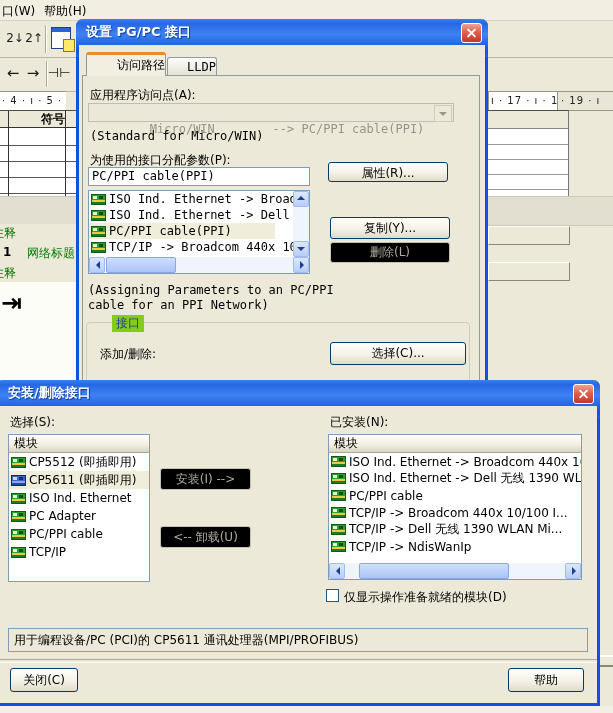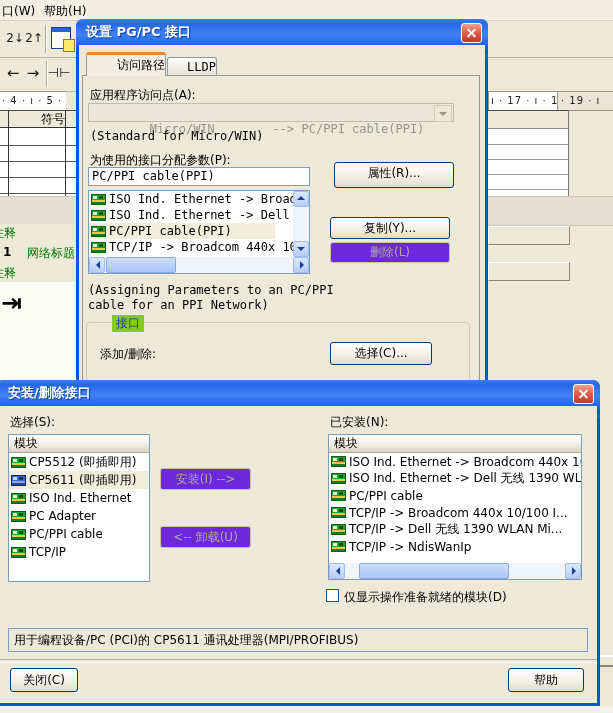--- a/index.html
+++ b/index.html
@@ -19,21 +19,21 @@
   .toolbar2{left:0;top:58px;width:613px;height:33px;border-bottom:1px solid #b9b5a4;}
   .tool-ico{position:absolute;width:20px;height:20px;text-align:center;line-height:20px;font-size:12px;color:#1a1a1a;}
   .vsep{position:absolute;width:1px;background:#aca899;border-right:1px solid #fff;}
   .win-ico{position:absolute;width:18px;height:20px;border:1px solid #1b3f93;background:#fff;}
   .win-ico .bar{position:absolute;left:0;top:0;right:0;height:4px;background:#2a62d8;}
   .win-ico .doc{position:absolute;right:-5px;bottom:-4px;width:10px;height:11px;background:#ffe96b;border:1px solid #8a7b1e;}
   .ruler{top:91px;height:18px;background:#fff;border-top:1px solid #9a9782;border-bottom:1px solid #9a9782;
     font-size:10px;color:#222;line-height:17px;white-space:nowrap;overflow:hidden;}
   .ruler.dim{background:#e9e6d8;}
   
-  .symtable{left:0;top:110px;width:76px;height:86px;background:#fff;border-top:1px solid #4a4a4a;}
+  .symtable{left:0;top:110px;width:76px;height:86px;background:#fff;border-top:1px solid #4a4a4a;font-weight:bold;}
   .symtable .hdr{position:absolute;left:0;top:0;width:100%;height:17px;background:#ece9d8;border-bottom:1px solid #333;
      text-align:right;line-height:17px;padding-right:11px;box-sizing:border-box;}
   .symtable .row{position:absolute;left:0;width:100%;height:16px;border-bottom:1px solid #555;}
   .symtable .vline{position:absolute;top:0;bottom:0;width:1px;background:#333;}
   .band{left:0;top:196px;width:613px;height:28px;background:#e2ded0;border-top:1px solid #cdc9ba;border-bottom:1px solid #cdc9ba;}
   .ed-row{left:0;width:76px;height:17px;background:#ece9d8;overflow:hidden;white-space:nowrap;}
   .green{color:#007a00;}
   .editor{left:0;top:282px;width:76px;height:98px;background:#fdfdf8;}
   .lad-cursor{position:absolute;left:1px;top:8px;font-size:25px;font-weight:bold;color:#000;line-height:25px;}
   
@@ -55,21 +55,21 @@
   .titlebar .cap{padding-left:10px;}
   .xbtn{position:absolute;top:4px;right:6px;width:19px;height:18px;border:1px solid #fff;border-radius:3px;
     background:linear-gradient(180deg,#f0a28f 0%,#e0614f 45%,#c5352a 100%);}
   .xbtn .s1,.xbtn .s2{position:absolute;left:4px;top:8px;width:11px;height:2px;background:#fff;}
   .xbtn .s1{transform:rotate(45deg);} .xbtn .s2{transform:rotate(-45deg);}
   .dlg-body{position:absolute;left:0;top:26px;right:0;bottom:0;background:#ece9d8;}
 
   .xp-btn{position:absolute;box-sizing:border-box;border:1px solid #003c74;border-radius:3px;
     background:linear-gradient(180deg,#ffffff 0%,#f4f1e6 55%,#e0dcc9 100%);
     text-align:center;font-size:12px;color:#000;}
-  .xp-btn.disabled{border-color:#c5c2b2;background:#6d28d9;color:#aeab9d;}
+  .xp-btn.disabled{border-color:#c5c2b2;background:#000000;color:#aeab9d;}
 
   .sunken{box-sizing:border-box;border:1px solid #7f9db9;background:#fff;}
   .sunken.dis{border-color:#c0bdae;background:#ebe8d9;color:#96948a;}
 
   
   .tab{position:absolute;box-sizing:border-box;border:1px solid #919b9c;border-bottom:none;border-radius:3px 3px 0 0;
     text-align:right;font-size:12px;}
   .tab.active{background:#f2efe2;border-top:3px solid #e68b2c;z-index:3;}
   .tab.inactive{background:linear-gradient(180deg,#fdfdfb,#e4e1d2);z-index:1;}
   .tabpanel{position:absolute;border:1px solid #919b9c;background:#ece9d8;z-index:2;}
@@ -215,21 +215,21 @@
       </div>
 
       <div class="lbl mono" style="left:11px;top:84px;z-index:4">(Standard for Micro/WIN)</div>
 
       <div class="lbl" style="left:11px;top:107px;z-index:4">为使用的接口分配参数(P):</div>
 
       <div class="sunken mono" style="position:absolute;left:9px;top:122px;width:222px;height:19px;line-height:17px;padding-left:3px;z-index:4">
         <span>PC/PPI cable(PPI)</span>
       </div>
 
-      <div class="xp-btn" style="left:255px;top:117px;width:120px;height:26px;line-height:20px;z-index:4">
+      <div class="xp-btn" style="left:249px;top:117px;width:120px;height:20px;line-height:20px;z-index:4">
         <span>属性(R)...</span>
       </div>
 
       <div class="sunken" style="position:absolute;left:9px;top:145px;width:222px;height:84px;z-index:4">
         <div class="listrow mono" style="height:16px">
           <span class="card-ico"></span>
           <span>ISO Ind. Ethernet -&gt; Broadcc</span>
         </div>
         <div class="listrow mono" style="height:16px">
           <span class="card-ico"></span>
@@ -270,21 +270,21 @@
       <div class="xp-btn disabled" style="left:251px;top:197px;width:120px;height:21px;line-height:19px;z-index:4">
         <span>删除(L)</span>
       </div>
 
       <div class="lbl mono" style="left:9px;top:238px;z-index:4">(Assigning Parameters to an PC/PPI</div>
       <div class="lbl mono" style="left:9px;top:253px;z-index:4">cable for an PPI Network)</div>
 
       <div class="groupbox" style="left:7px;top:277px;width:384px;height:64px;z-index:4"></div>
       <div class="group-cap" style="left:17px;top:270px;z-index:5">接口</div>
       <div class="lbl" style="left:21px;top:301px;z-index:5">添加/删除:</div>
-      <div class="xp-btn" style="left:251px;top:297px;width:102px;height:23px;line-height:21px;z-index:5">
+      <div class="xp-btn" style="left:251px;top:297px;width:136px;height:23px;line-height:21px;z-index:5">
         <span>选择(C)...</span>
       </div>
 
     </div>
   </div>
 
   <div class="xp-dlg" style="left:-4px;top:380px;width:604px;height:326px;z-index:20">
     <div class="titlebar">
       <span class="cap" style="padding-left:12px">安装/删除接口</span>
       <span class="xbtn">

